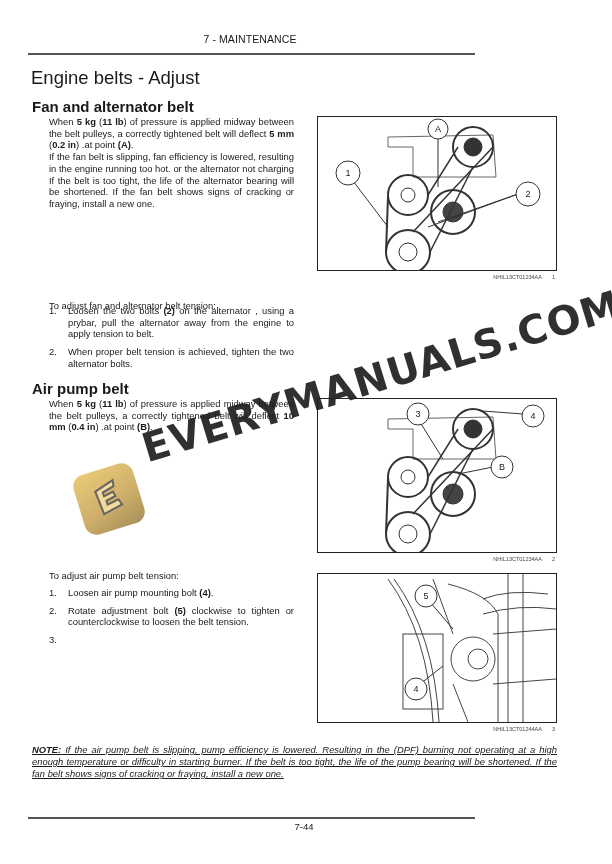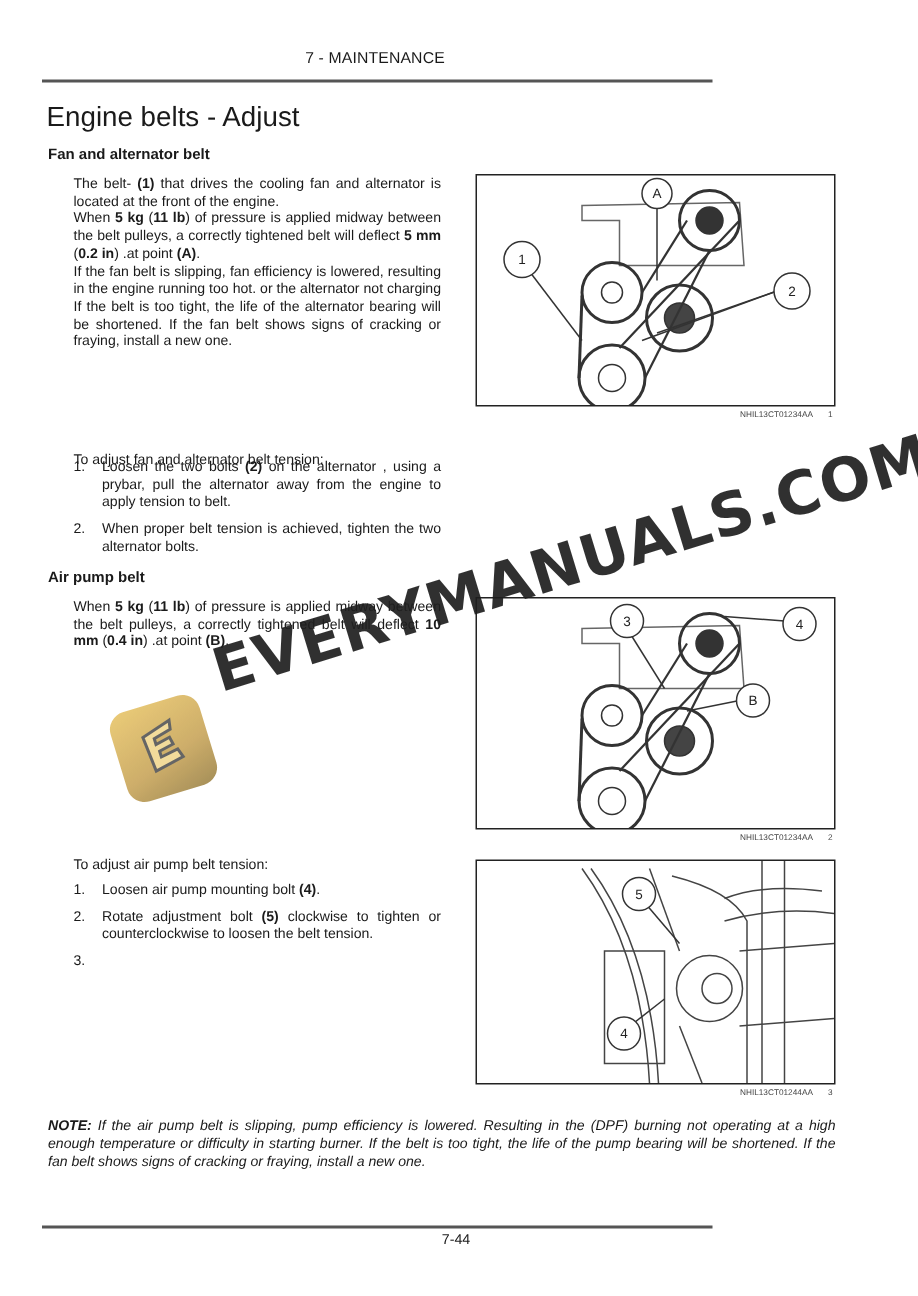--- a/index.html
+++ b/index.html
@@ -4,31 +4,31 @@
 <style>
   html, body { margin: 0; padding: 0; background: #ffffff; }
   body { width: 612px; height: 864px; position: relative; overflow: hidden;
          font-family: "Liberation Sans", sans-serif; color: #1a1a1a; }
   .abs { position: absolute; }
   .header-title { left: 0; width: 500px; top: 33px; text-align: center; font-size: 10.5px; letter-spacing: 0.1px; }
   .rule { left: 28px; width: 446px; height: 2px; background: #555; }
   .rule.top { top: 53px; width: 447px; }
   .rule.bottom { top: 817px; width: 447px; }
   .page-title { left: 31px; top: 67px; font-size: 18.5px; font-weight: normal; text-align: center; }
-  .h2 { left: 32px; font-size: 10px; font-weight: bold; }
+  .h2 { left: 32px; font-size: 15px; font-weight: bold; }
   .para { left: 49px; width: 245px; font-size: 9.4px; line-height: 11.7px; text-align: justify; }
   .para b { font-weight: bold; }
   .lead { left: 49px; font-size: 9.4px; }
   ol.steps { position: absolute; left: 49px; width: 245px; margin: 0; padding: 0; list-style: none; font-size: 9.4px; line-height: 11.7px; }
   ol.steps li { position: relative; padding-left: 19px; margin-bottom: 6px; text-align: justify; }
   ol.steps li .num { position: absolute; left: 0; top: 0; }
   .figure { border: 1.5px solid #222; background: #fff; overflow: hidden; }
   .fig-caption { font-size: 5.5px; color: #444; text-align: right; }
   .fig-caption .code { margin-right: 10px; }
-  .note { left: 32px; width: 525px; top: 744px; font-size: 9.4px; line-height: 12px; font-style: italic; text-align: justify; }
+  .note { left: 32px; width: 525px; top: 744px; font-size: 9.4px; line-height: 12px; font-style: italic; text-align: justify; text-decoration: underline; }
   .note .note-label { font-weight: bold; font-style: italic; }
   .page-num { left: 0; width: 608px; top: 821px; text-align: center; font-size: 9.5px; }
   .watermark { left: 70px; top: 330px; width: 500px; height: 220px; pointer-events: none; }
   .wm-text { position: absolute; left: 80px; top: 95px; font-family: "DejaVu Sans", sans-serif; font-weight: bold;
              font-size: 40px; color: rgba(30,30,30,0.92); transform: rotate(-17deg); transform-origin: left bottom; letter-spacing: 1px; white-space: nowrap; }
   .wm-logo { position: absolute; left: 8px; top: 138px; width: 62px; height: 62px; border-radius: 12px;
              background: linear-gradient(160deg, #e9c66a 0%, #c8a55a 60%, #9c8347 100%); transform: rotate(-17deg);
              opacity: 0.9; }
   .wm-logo svg { position: absolute; left: 10px; top: 10px; }
   svg text { font-family: "Liberation Sans", sans-serif; }
@@ -37,21 +37,20 @@
 <body>
 
 <div class="abs header-title">7 - MAINTENANCE</div>
 <div class="abs rule top"></div>
 
 <div class="abs page-title">Engine belts - Adjust</div>
 
 <div class="abs h2" style="top:98px;">Fan and alternator belt</div>
 
 <div class="abs para" style="top:116px;">
-  <div><span>The belt- </span><b>(1)</b><span> that drives the cooling fan and alternator is located at the front of the engine.</span></div>
   <div><span>When </span><b>5 kg</b><span> (</span><b>11 lb</b><span>) of pressure is applied midway between the belt pulleys, a correctly tightened belt will deflect </span><b>5 mm</b><span> (</span><b>0.2 in</b><span>) .at point </span><b>(A)</b><span>.</span></div>
   <div>If the fan belt is slipping, fan efficiency is lowered, resulting in the engine running too hot.  or the alternator not charging If the belt is too tight, the life of the alternator bearing will be shortened.  If the fan belt shows signs of cracking or fraying, install a new one.</div>
 </div>
 
 <div class="abs lead" style="top:300px;">To adjust fan and alternator belt tension:</div>
 <ol class="steps" style="top:305px;">
   <li><span class="num">1.</span><span>Loosen the two bolts </span><b>(2)</b><span> on the alternator , using a prybar, pull the alternator away from the engine to apply tension to belt.</span></li>
   <li><span class="num">2.</span><span>When proper belt tension is achieved, tighten the two alternator bolts.</span><b></b><span></span></li>
 </ol>
 

